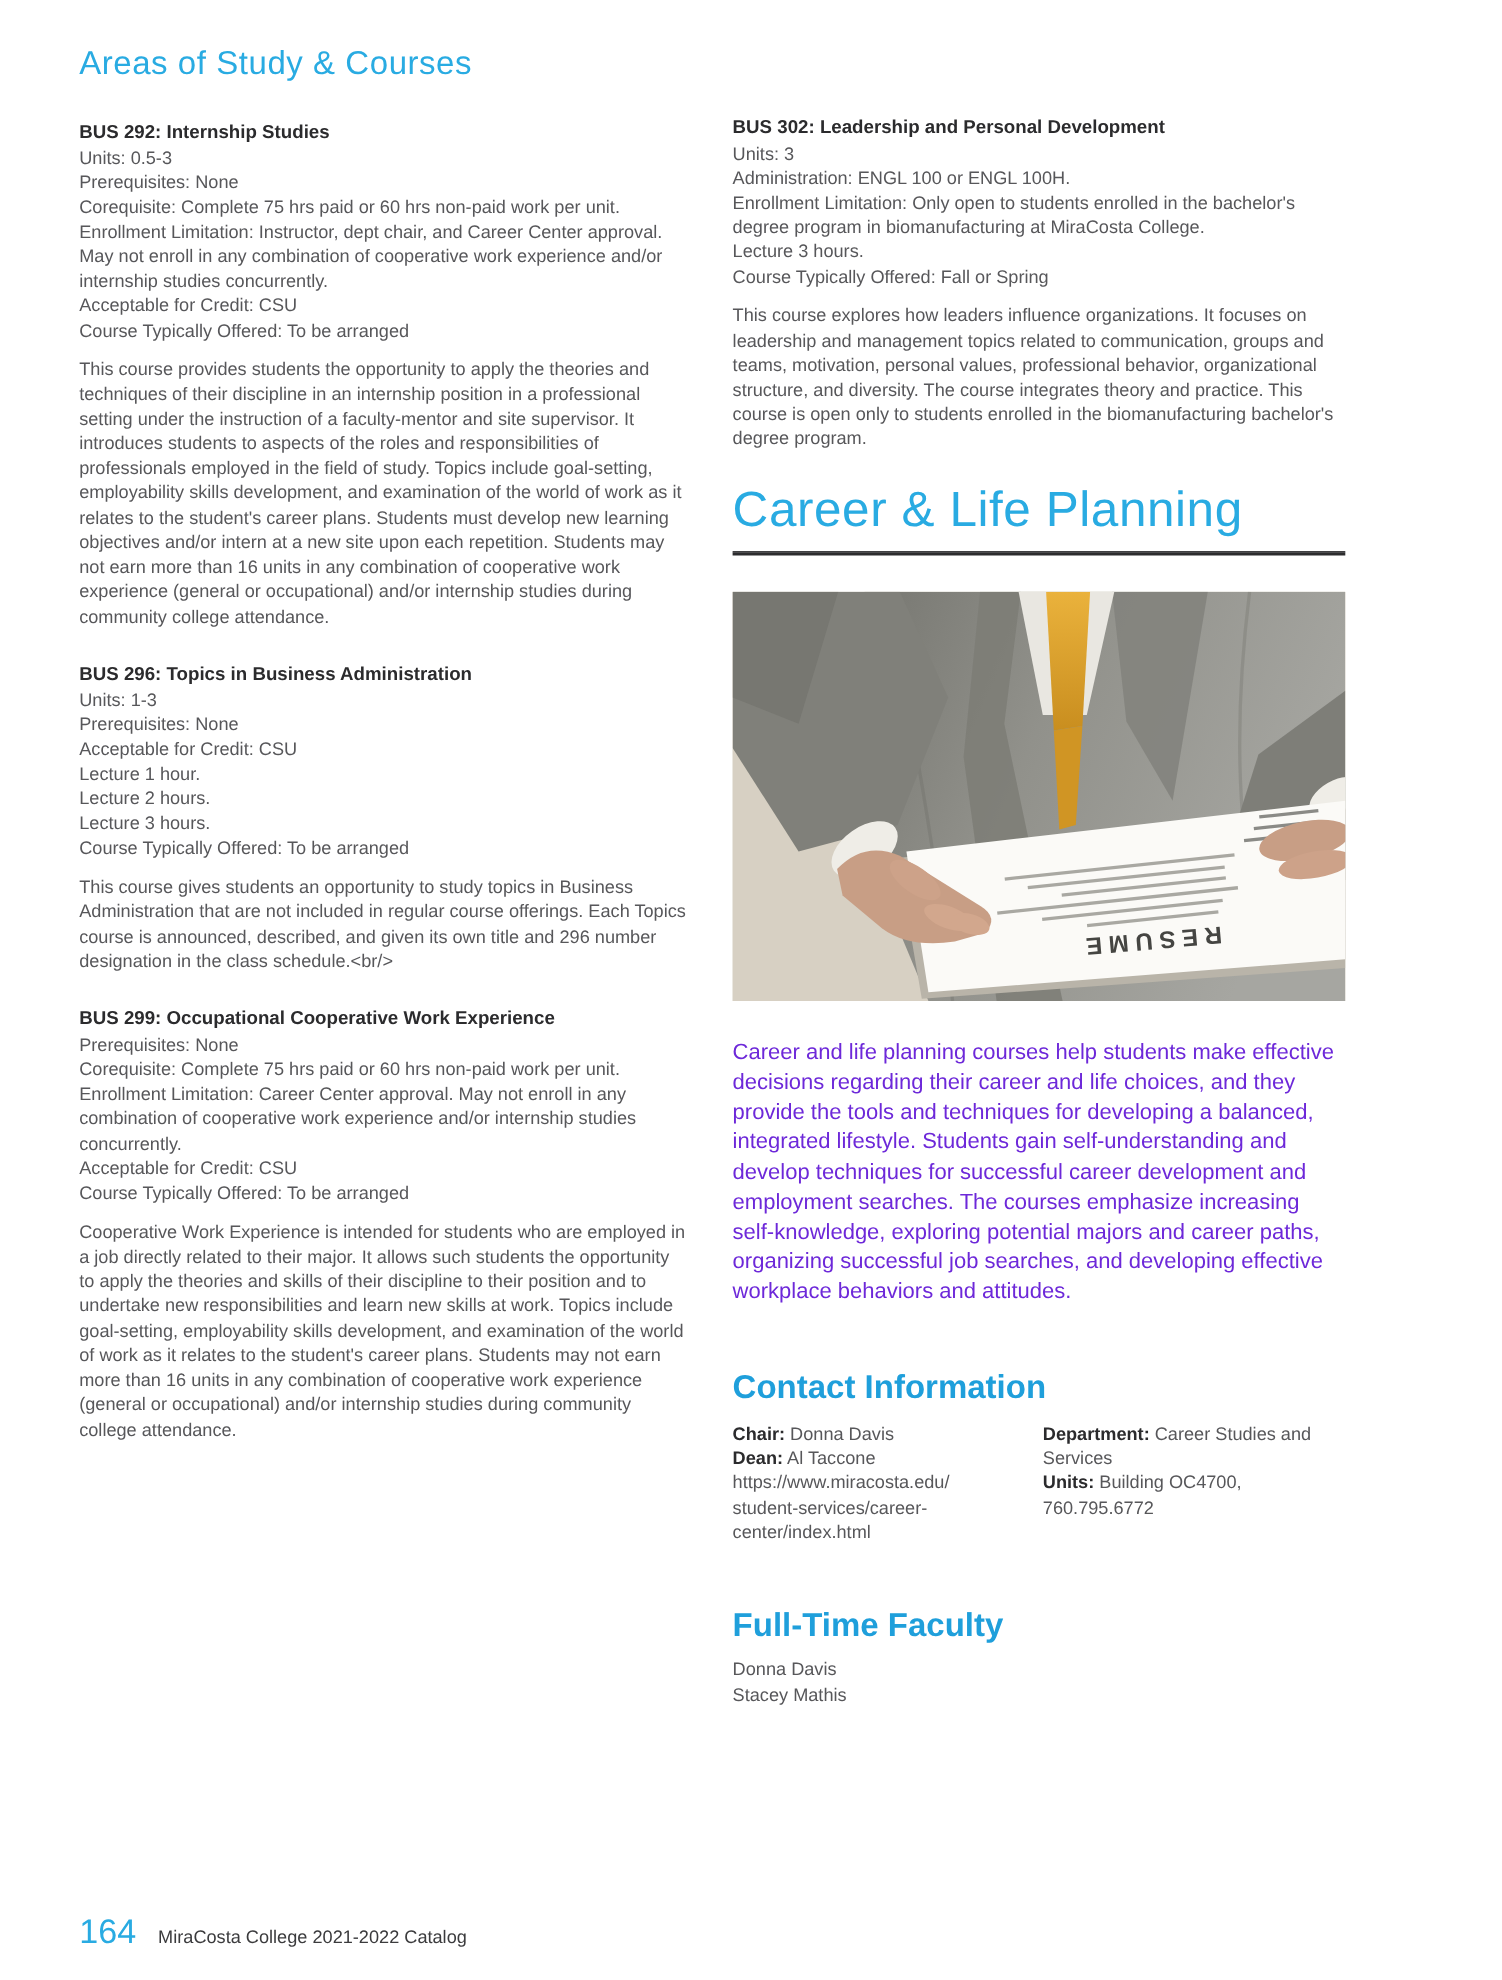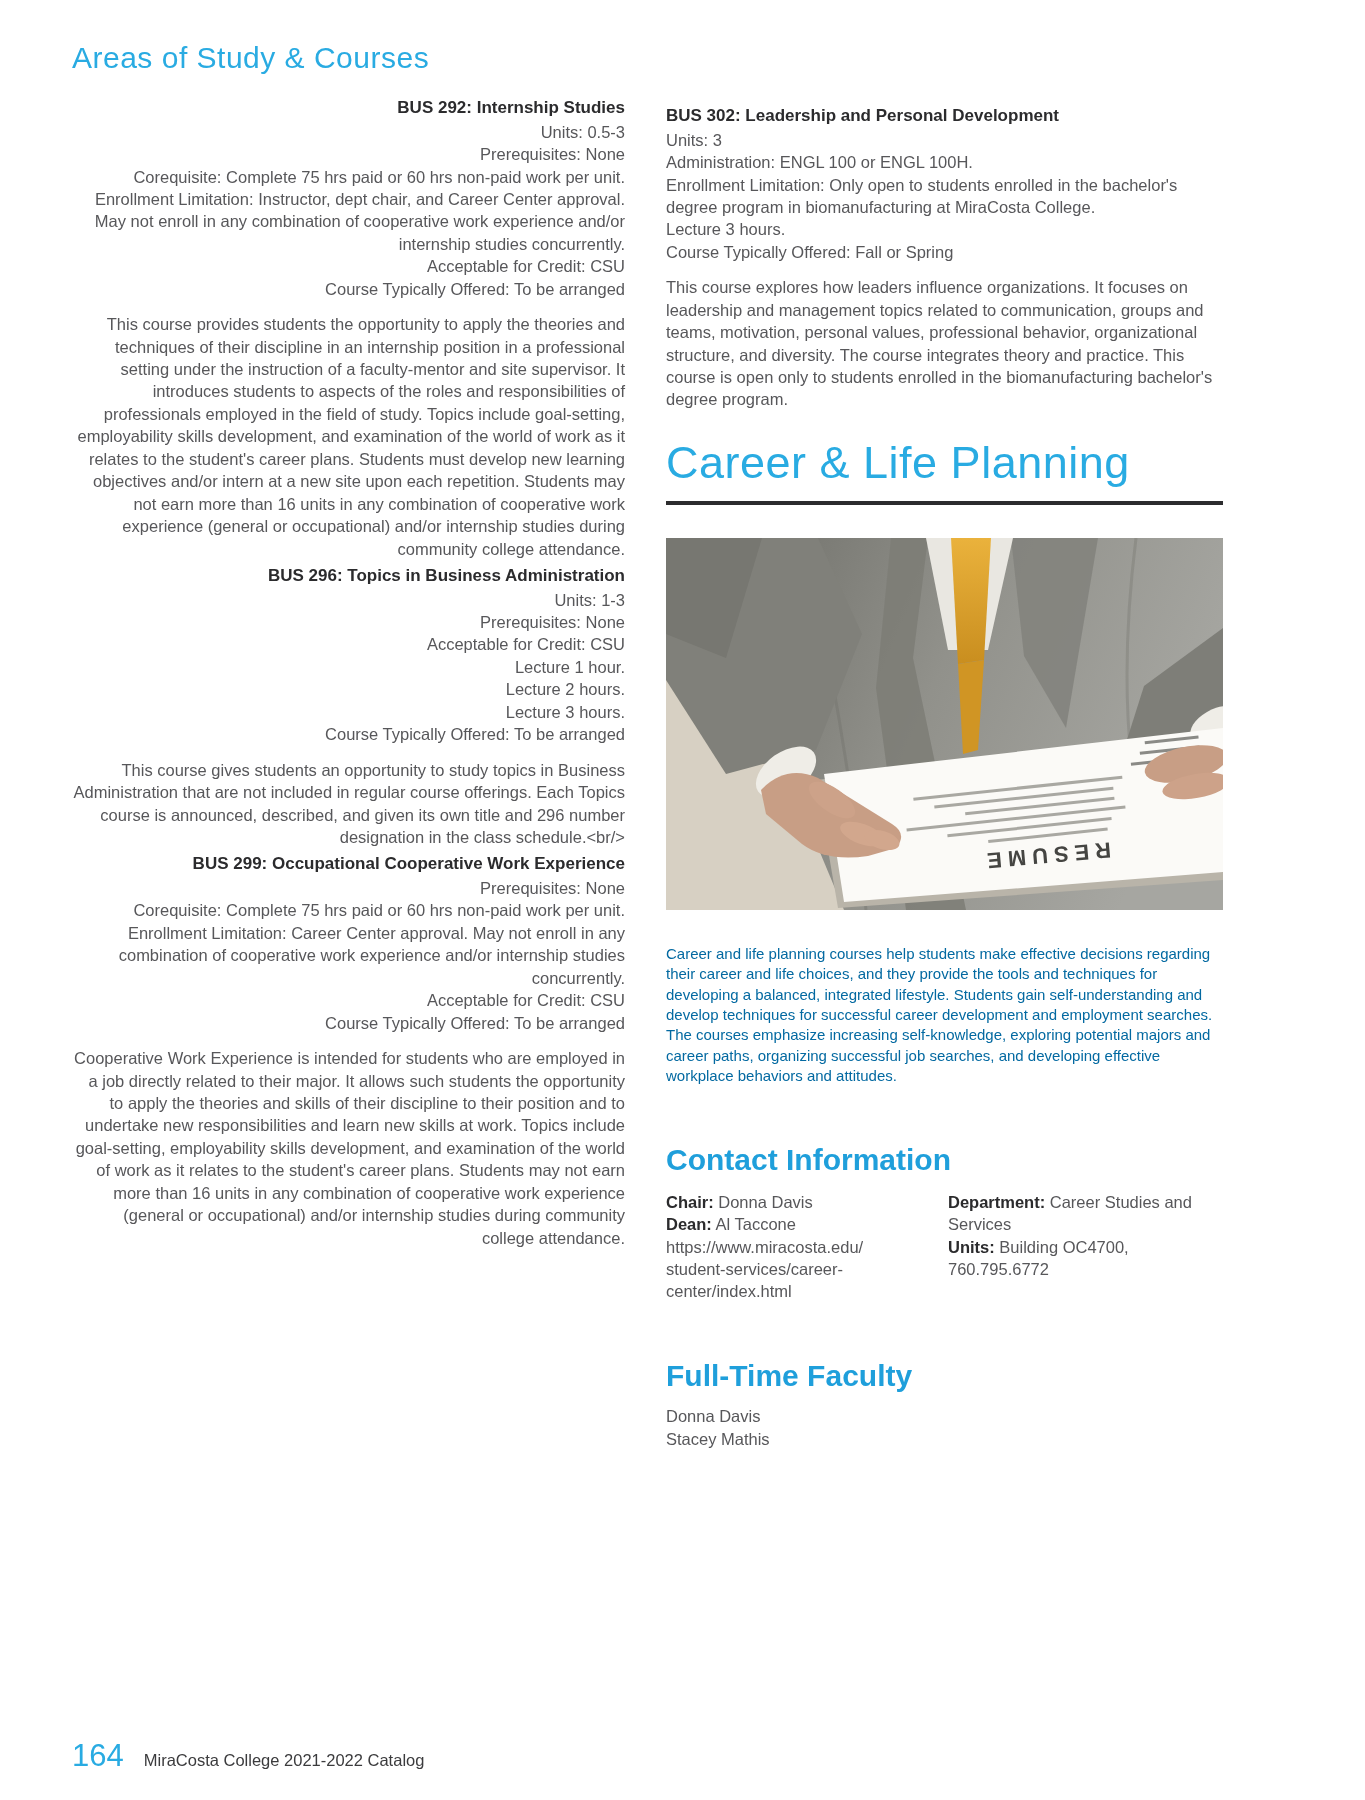--- a/index.html
+++ b/index.html
@@ -1,31 +1,31 @@
 <!DOCTYPE html>
 <html><head>
 <meta charset="utf-8">
 <style>
   * { margin:0; padding:0; box-sizing:border-box; }
   html,body { width:1365px; height:1800px; background:#ffffff; overflow:hidden; position:relative;
     font-family:"Liberation Sans","DejaVu Sans",sans-serif; }
   .page-header { position:absolute; left:72px; top:41px; font-size:30px; font-weight:400;
     color:#29ABE2; letter-spacing:0.5px; }
-  .col-left  { position:absolute; left:72px;  top:96px; width:553px;text-align:right; }
+  .col-left  { position:absolute; left:72px;  top:108px; width:553px; }
   .col-right { position:absolute; left:666px; top:104px; width:557px; }
-  .course { margin-top:4px; }
+  .course { margin-top:29px; }
   .course:first-child { margin-top:0; }
   .course-title { font-size:17px; font-weight:700; color:#2b2b2d; line-height:1.45; }
   .detail { font-size:16.5px; color:#57575a; line-height:1.36; }
   .desc { margin-top:13px; font-size:16.5px; color:#57575a; line-height:1.36; }
   .section-title { margin-top:26px; font-size:45px; font-weight:400; color:#29ABE2; letter-spacing:0.5px; }
   .rule-double { margin-top:12px; height:4px; border-top:1px solid #2c2c2e; border-bottom:3px solid #2c2c2e; }
   .photo { margin-top:33px; width:557px; height:372px; display:block; background:#d7d0c3; }
   .photo svg { display:block; width:557px; height:372px; }
-  .intro { margin-top:34px; font-size:15px; color:#0369a1; line-height:1.36; }
+  .intro { margin-top:34px; font-size:20px; color:#6d28d9; line-height:1.36; }
   .sub-heading { margin-top:56px; font-size:30px; font-weight:700; color:#1f9fdb; }
   .contact-grid { margin-top:14px; display:flex; }
   .contact-col-left { width:282px; }
   .contact-col-right { width:245px; }
   .contact-line { font-size:16.5px; color:#57575a; line-height:1.36; }
   .contact-line .lbl { font-weight:700; color:#2b2b2d; }
   .link { font-size:16.5px; color:#57575a; line-height:1.36; cursor:pointer; }
   .faculty-list { margin-top:12px; }
   .faculty-name { font-size:16.5px; color:#57575a; line-height:1.4; }
   .footer { position:absolute; left:72px; top:1738px; display:flex; align-items:baseline; }

